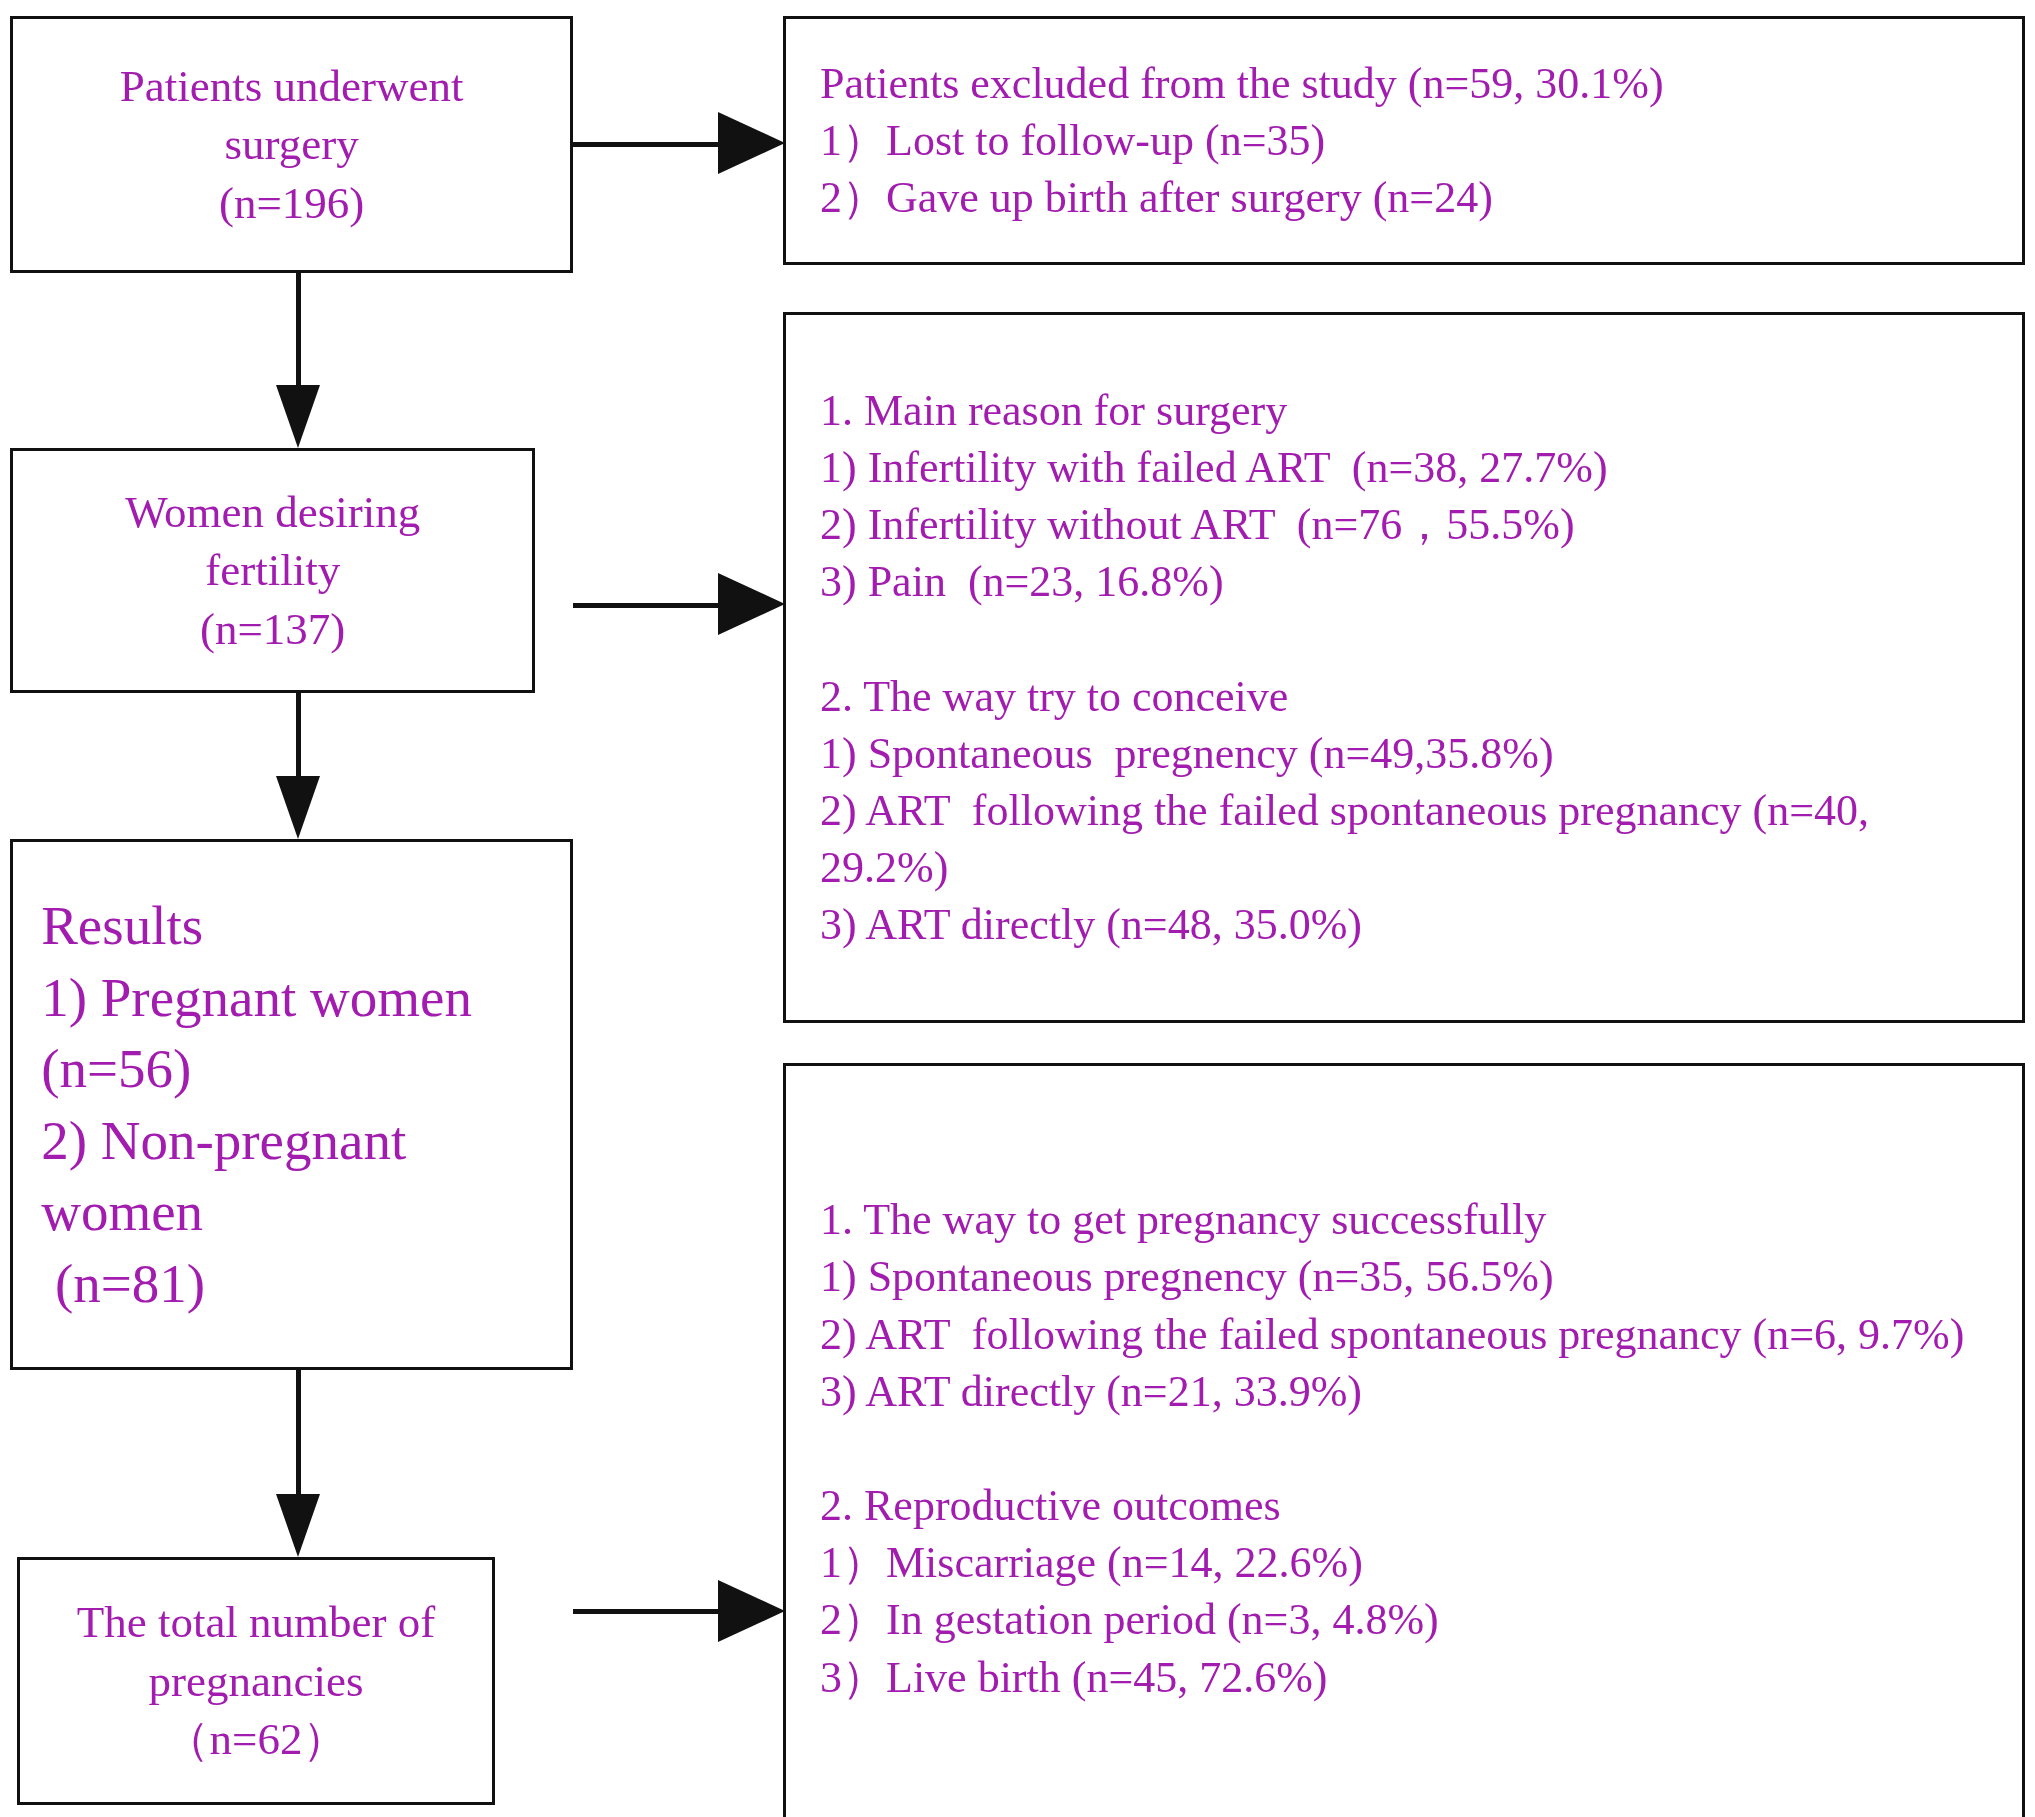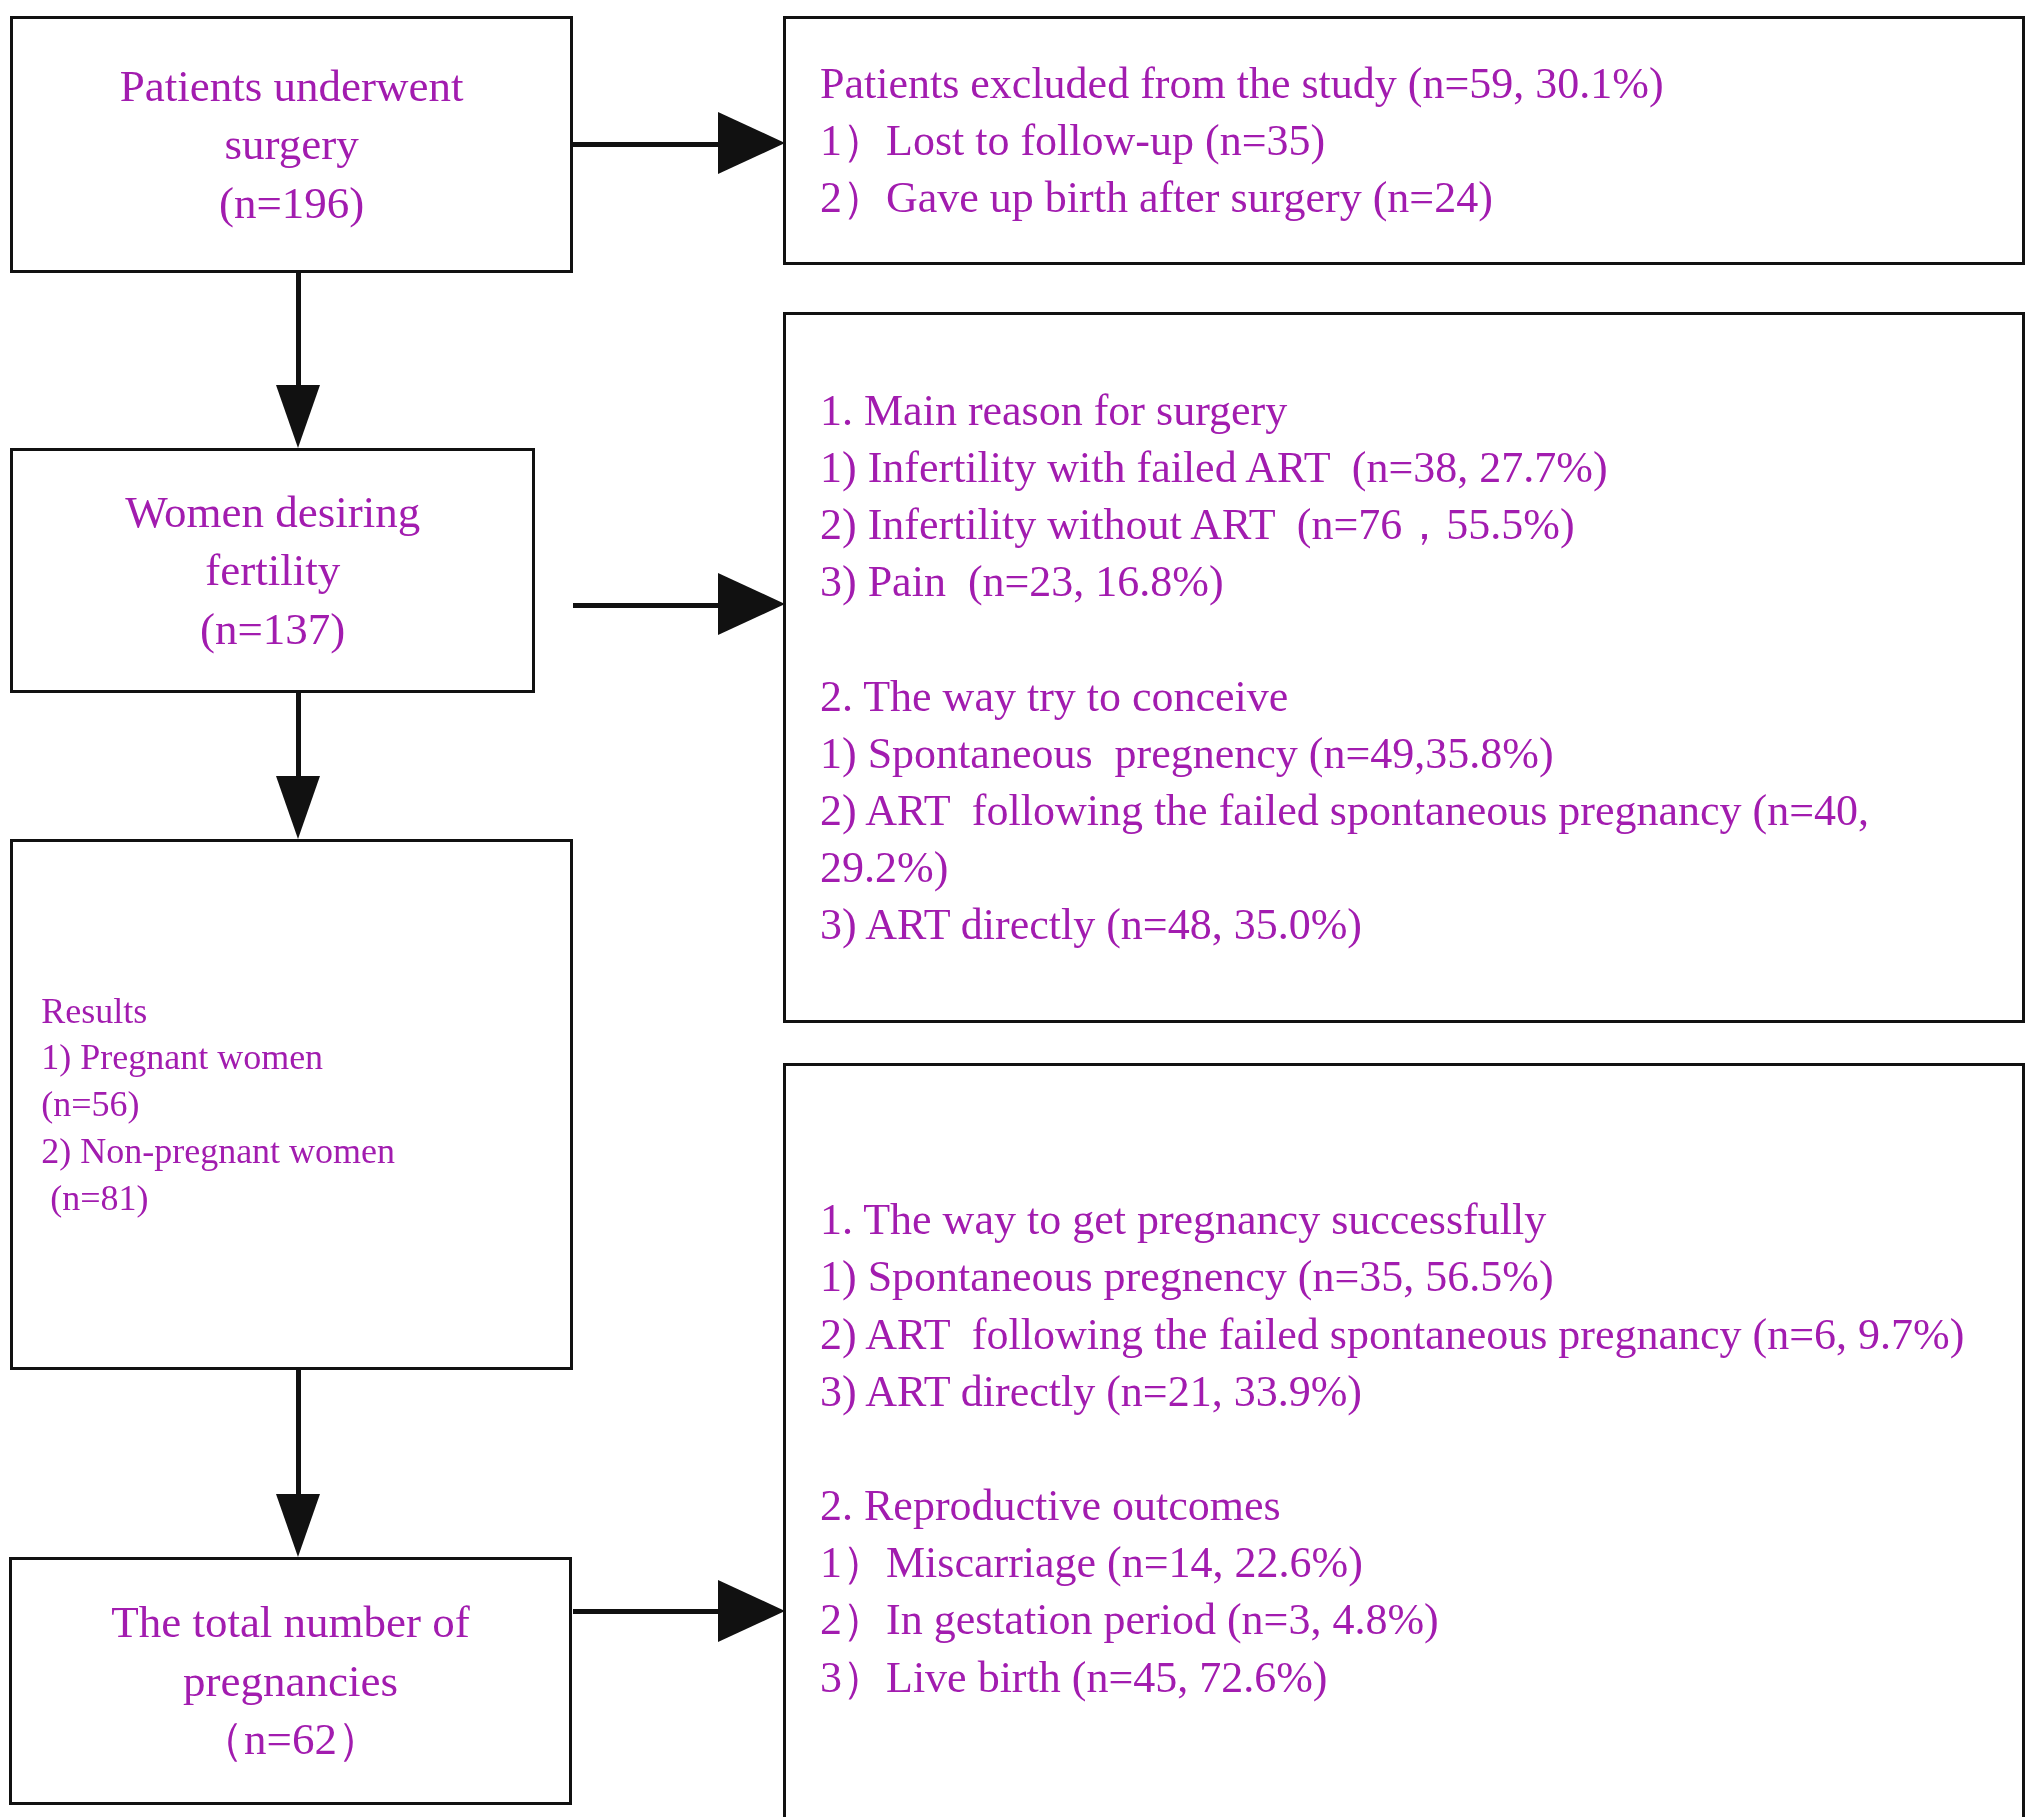--- a/index.html
+++ b/index.html
@@ -35,23 +35,23 @@
   .node.leftalign .body { text-align: left; }
 
   
   #node-surgery      { left: 10.2px;  top: 16px;   width: 563px;  height: 257px;  }
   #node-surgery .body      { font-size: 45px; padding: 0 17.5px; }
 
   #node-fertility    { left: 10.2px;  top: 448px;  width: 525px;  height: 245px;  }
   #node-fertility .body    { font-size: 45px; padding: 0 17.5px; }
 
   #node-results      { left: 10.2px;  top: 839px; width: 563px;  height: 531px;  }
-  #node-results .body      { font-size: 36px; padding: 0 28px; }
+  #node-results .body      { font-size: 55px; padding: 0 28px; }
 
-  #node-pregnancies  { left: 9px;  top: 1557px; width: 563px;  height: 248px;  }
+  #node-pregnancies  { left: 17px;  top: 1557px; width: 478px;  height: 248px;  }
   #node-pregnancies .body  { font-size: 45px; padding: 0 17.5px; }
 
   
   #node-excluded     { left: 783px; top: 16px;   width: 1242px; height: 249px;  }
   #node-excluded .body     { font-size: 44px; padding: 0 34px; }
 
   #node-reasons      { left: 783px; top: 312px;  width: 1242px; height: 711px;  }
   #node-reasons .body      { font-size: 44px; padding: 0 34px; }
 
   #node-outcomes     { left: 783px; top: 1063px; width: 1242px; height: 771px; }

